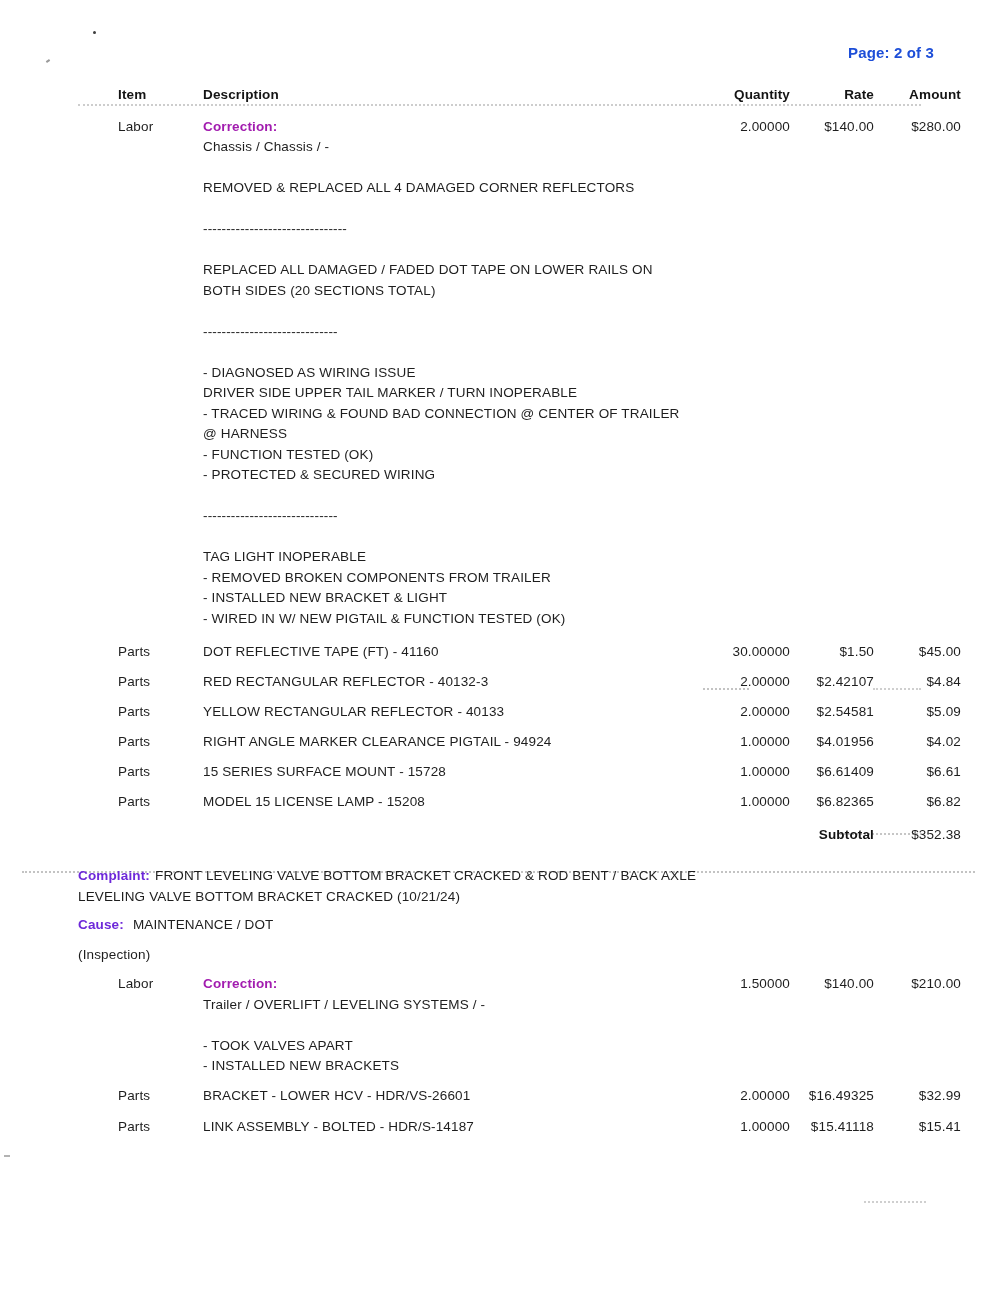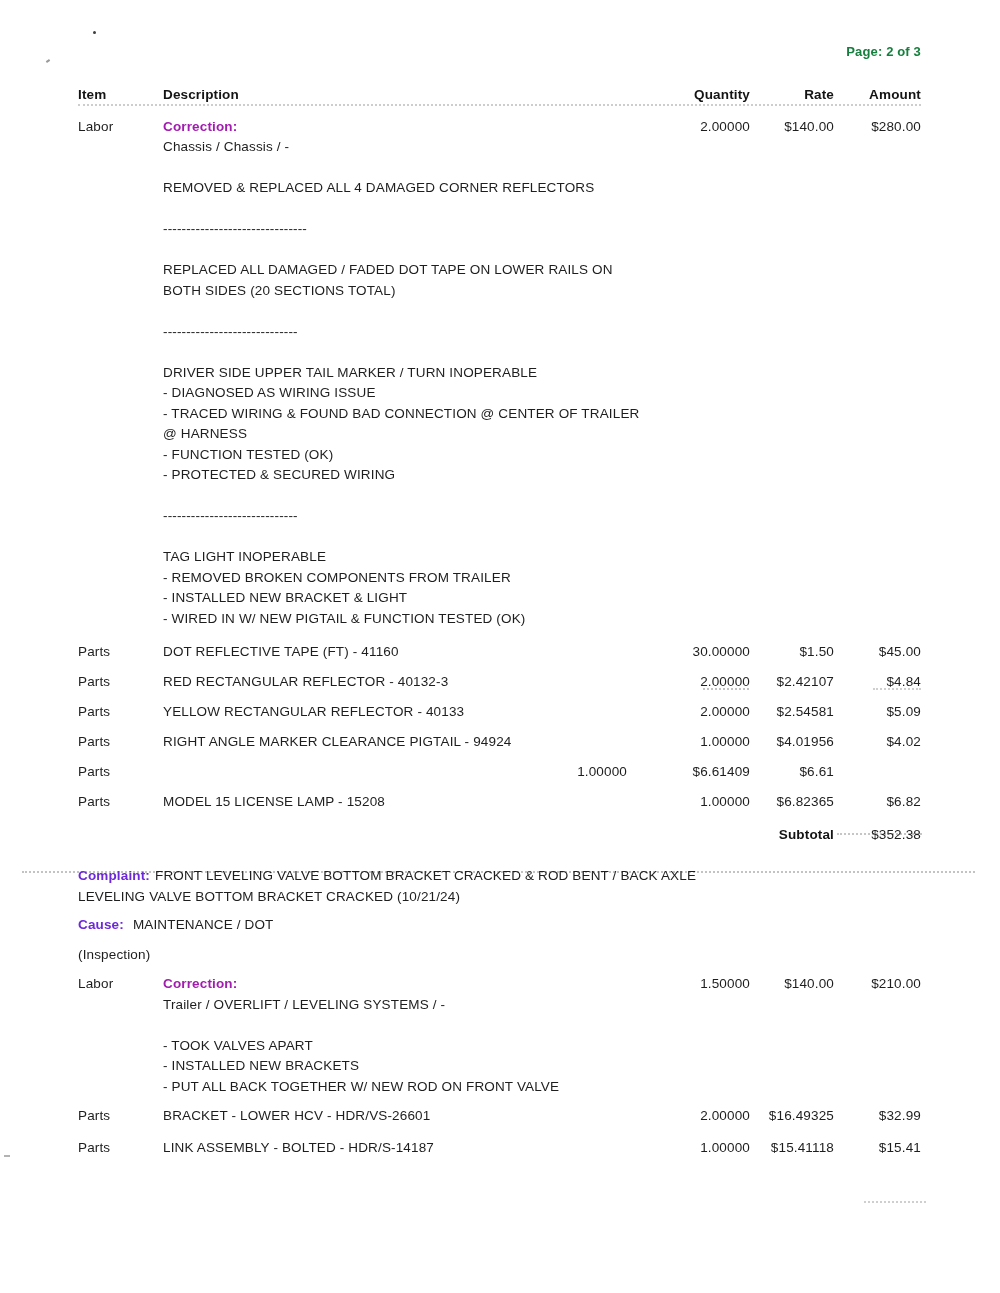--- a/index.html
+++ b/index.html
@@ -7,28 +7,29 @@
     position:relative;
     width:1000px;height:1293px;
     background:#ffffff;
     font-family:"Liberation Sans","DejaVu Sans",sans-serif;
     color:#1e1e1e;
     font-size:13.5px;
     letter-spacing:0.15px;
     overflow:hidden;
   }
   .page-label{
-    position:absolute;top:44px;right:79px;
-    font-weight:700;font-size:13px;color:#15803d;
+    position:absolute;top:44px;right:66px;
+    font-weight:700;font-size:15px;color:#1d4ed8;
   }
   .content{position:absolute;left:78px;top:85px;width:843px;}
   .grid{
     display:grid;
     grid-template-columns:85px 464px 123px 84px 87px;
     align-items:start;
+    margin-left:40px;
   }
   .cell{line-height:20.5px;min-height:20.5px;}
   .num{text-align:right;}
   .th{font-weight:700;color:#141414;}
   .desc-title{font-weight:700;color:#a21caf;height:20.5px;line-height:20.5px;}
   .desc-line{height:20.5px;line-height:20.5px;white-space:pre;}
   .labor-row{margin-top:11px;}
   .parts-row-first{margin-top:13px;}
   .parts-row{margin-top:9.5px;}
   .subtotal-row{margin-top:12px;}
@@ -90,22 +91,22 @@
             <div class="desc-line">&nbsp;</div>
             <div class="desc-line">REMOVED &amp; REPLACED ALL 4 DAMAGED CORNER REFLECTORS</div>
             <div class="desc-line">&nbsp;</div>
             <div class="desc-line">-------------------------------</div>
             <div class="desc-line">&nbsp;</div>
             <div class="desc-line">REPLACED ALL DAMAGED / FADED DOT TAPE ON LOWER RAILS ON</div>
             <div class="desc-line">BOTH SIDES (20 SECTIONS TOTAL)</div>
             <div class="desc-line">&nbsp;</div>
             <div class="desc-line">-----------------------------</div>
             <div class="desc-line">&nbsp;</div>
+            <div class="desc-line">- DIAGNOSED AS WIRING ISSUE</div>
             <div class="desc-line">DRIVER SIDE UPPER TAIL MARKER / TURN INOPERABLE</div>
-            <div class="desc-line">- DIAGNOSED AS WIRING ISSUE</div>
             <div class="desc-line">- TRACED WIRING &amp; FOUND BAD CONNECTION @ CENTER OF TRAILER</div>
             <div class="desc-line">@ HARNESS</div>
             <div class="desc-line">- FUNCTION TESTED (OK)</div>
             <div class="desc-line">- PROTECTED &amp; SECURED WIRING</div>
             <div class="desc-line">&nbsp;</div>
             <div class="desc-line">-----------------------------</div>
             <div class="desc-line">&nbsp;</div>
             <div class="desc-line">TAG LIGHT INOPERABLE</div>
             <div class="desc-line">- REMOVED BROKEN COMPONENTS FROM TRAILER</div>
             <div class="desc-line">- INSTALLED NEW BRACKET &amp; LIGHT</div>
@@ -140,20 +141,21 @@
     </div>
     <div class="grid parts-row">
       <div class="cell">Parts</div>
       <div class="cell">RIGHT ANGLE MARKER CLEARANCE PIGTAIL - 94924</div>
       <div class="cell num">1.00000</div>
       <div class="cell num">$4.01956</div>
       <div class="cell num">$4.02</div>
     </div>
     <div class="grid parts-row">
       <div class="cell">Parts</div>
+      <div class="cell">15 SERIES SURFACE MOUNT - 15728</div>
       <div class="cell num">1.00000</div>
       <div class="cell num">$6.61409</div>
       <div class="cell num">$6.61</div>
     </div>
     <div class="grid parts-row">
       <div class="cell">Parts</div>
       <div class="cell">MODEL 15 LICENSE LAMP - 15208</div>
       <div class="cell num">1.00000</div>
       <div class="cell num">$6.82365</div>
       <div class="cell num">$6.82</div>
@@ -180,21 +182,20 @@
 
     <div class="grid labor-row-2">
       <div class="cell">Labor</div>
       <div>
         <div class="desc-title">Correction:</div>
         <div>
             <div class="desc-line">Trailer / OVERLIFT / LEVELING SYSTEMS / -</div>
             <div class="desc-line">&nbsp;</div>
             <div class="desc-line">- TOOK VALVES APART</div>
             <div class="desc-line">- INSTALLED NEW BRACKETS</div>
-            <div class="desc-line">- PUT ALL BACK TOGETHER W/ NEW ROD ON FRONT VALVE</div>
           </div>
       </div>
       <div class="cell num">1.50000</div>
       <div class="cell num">$140.00</div>
       <div class="cell num">$210.00</div>
     </div>
 
     <div class="grid parts2-row-first">
       <div class="cell">Parts</div>
       <div class="cell">BRACKET - LOWER HCV - HDR/VS-26601</div>

